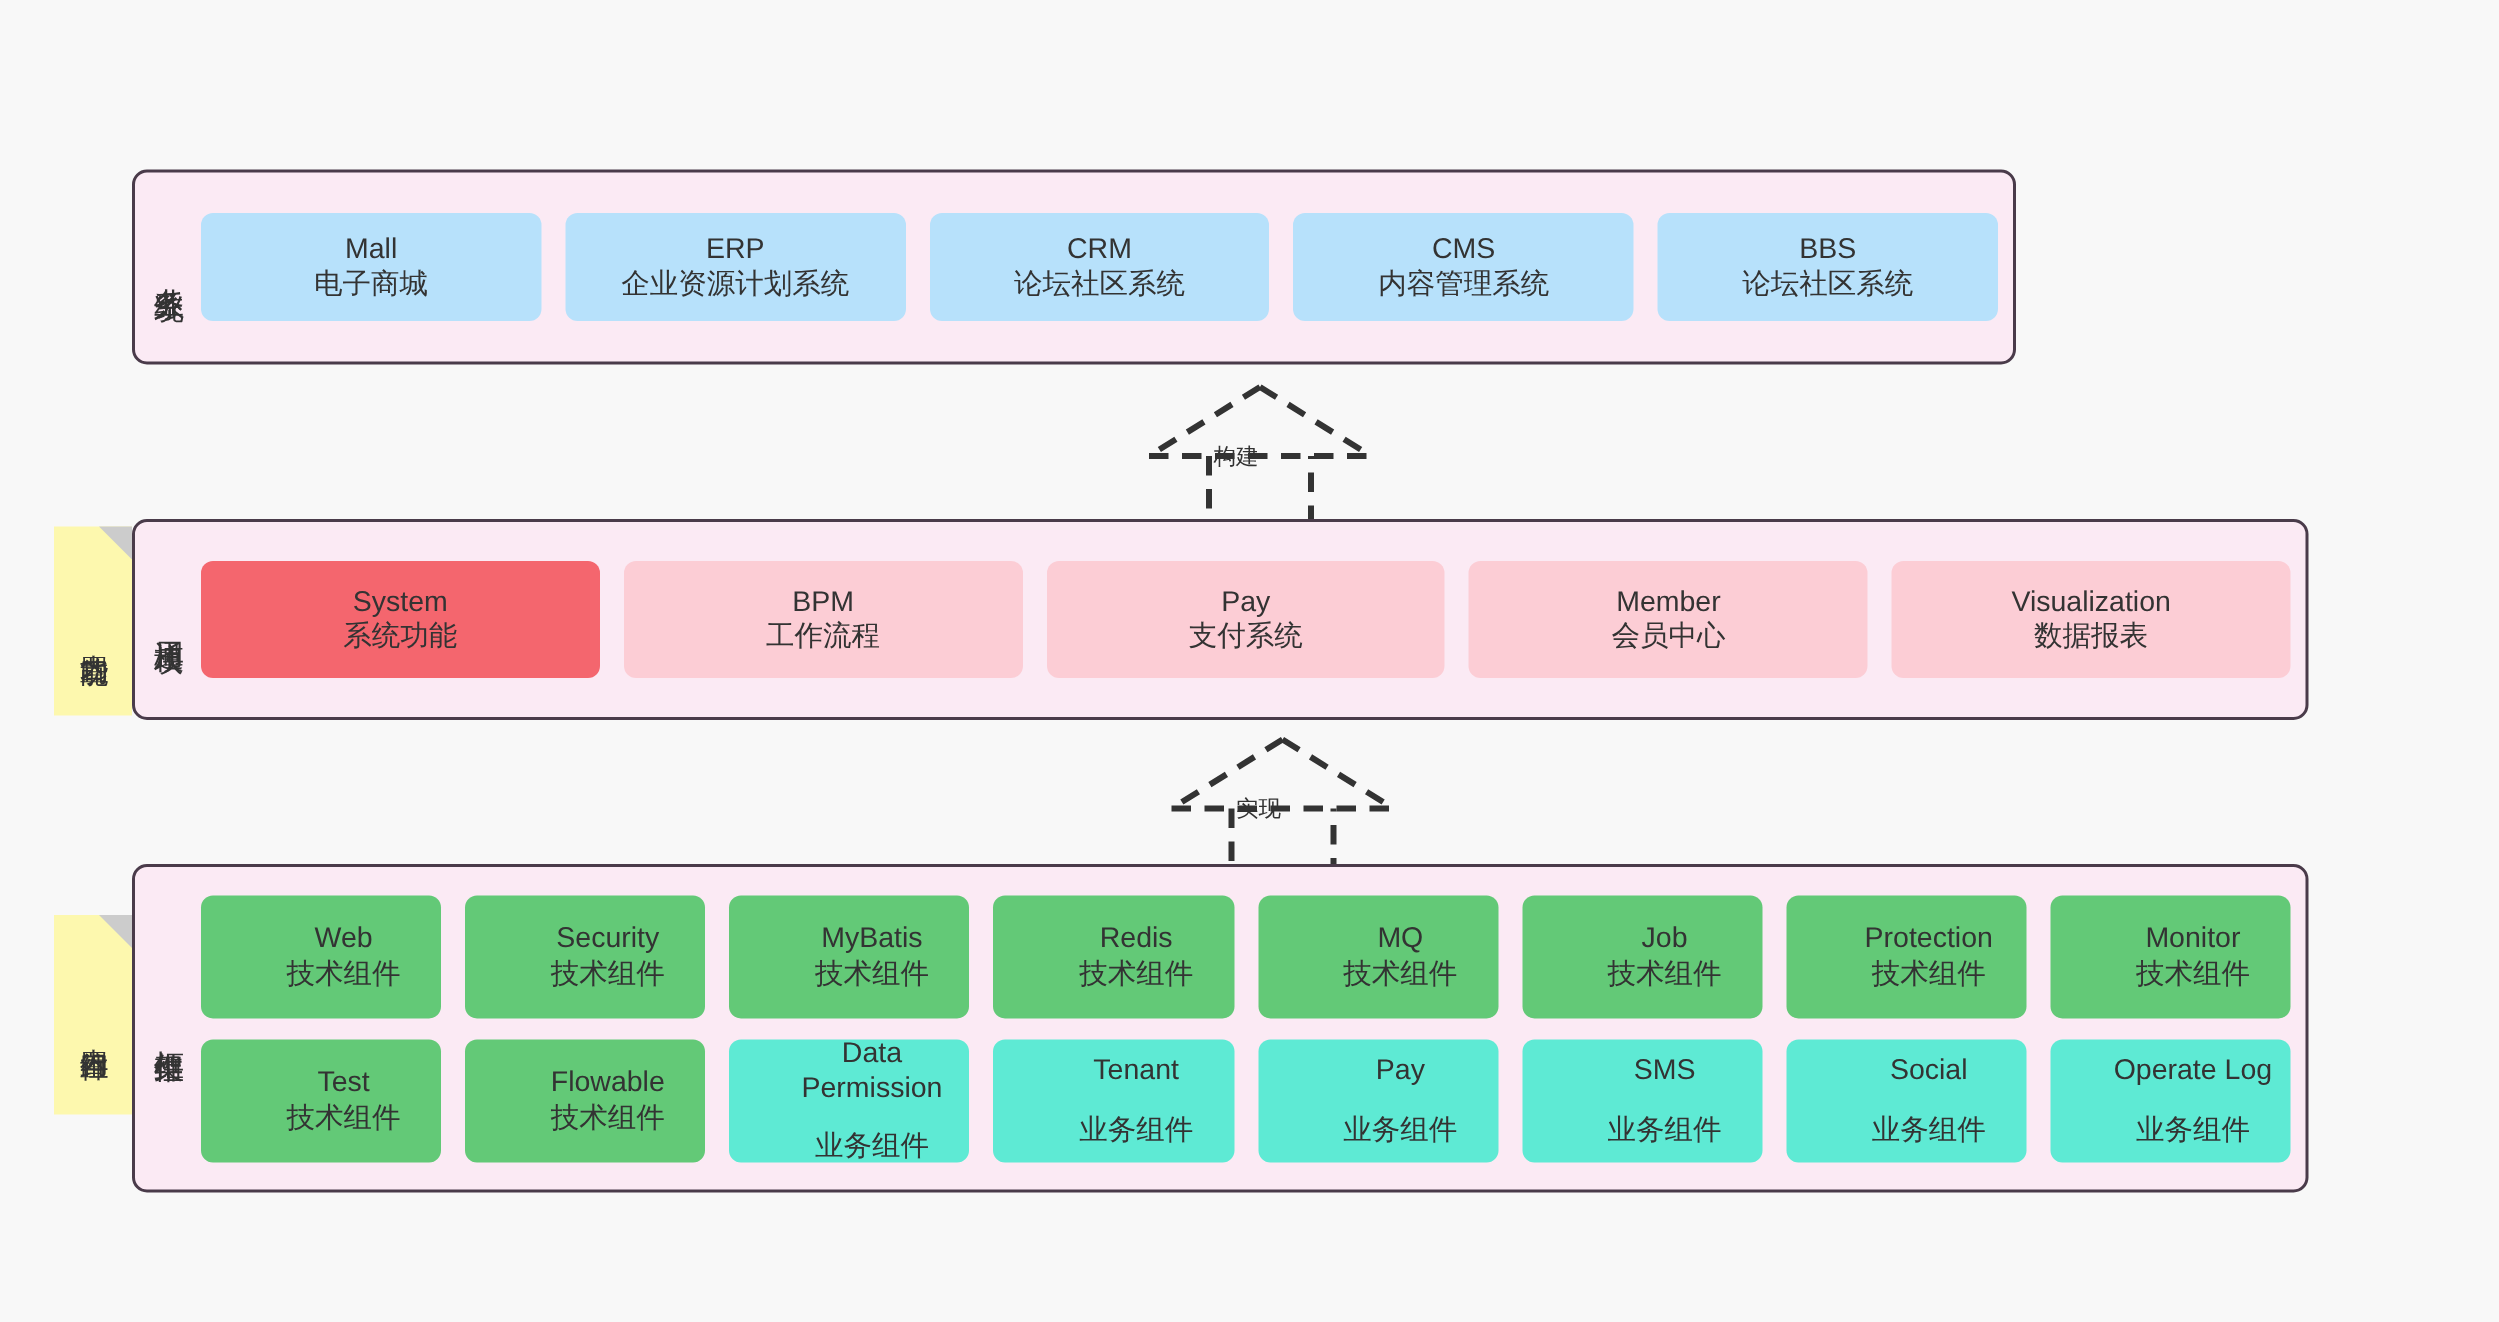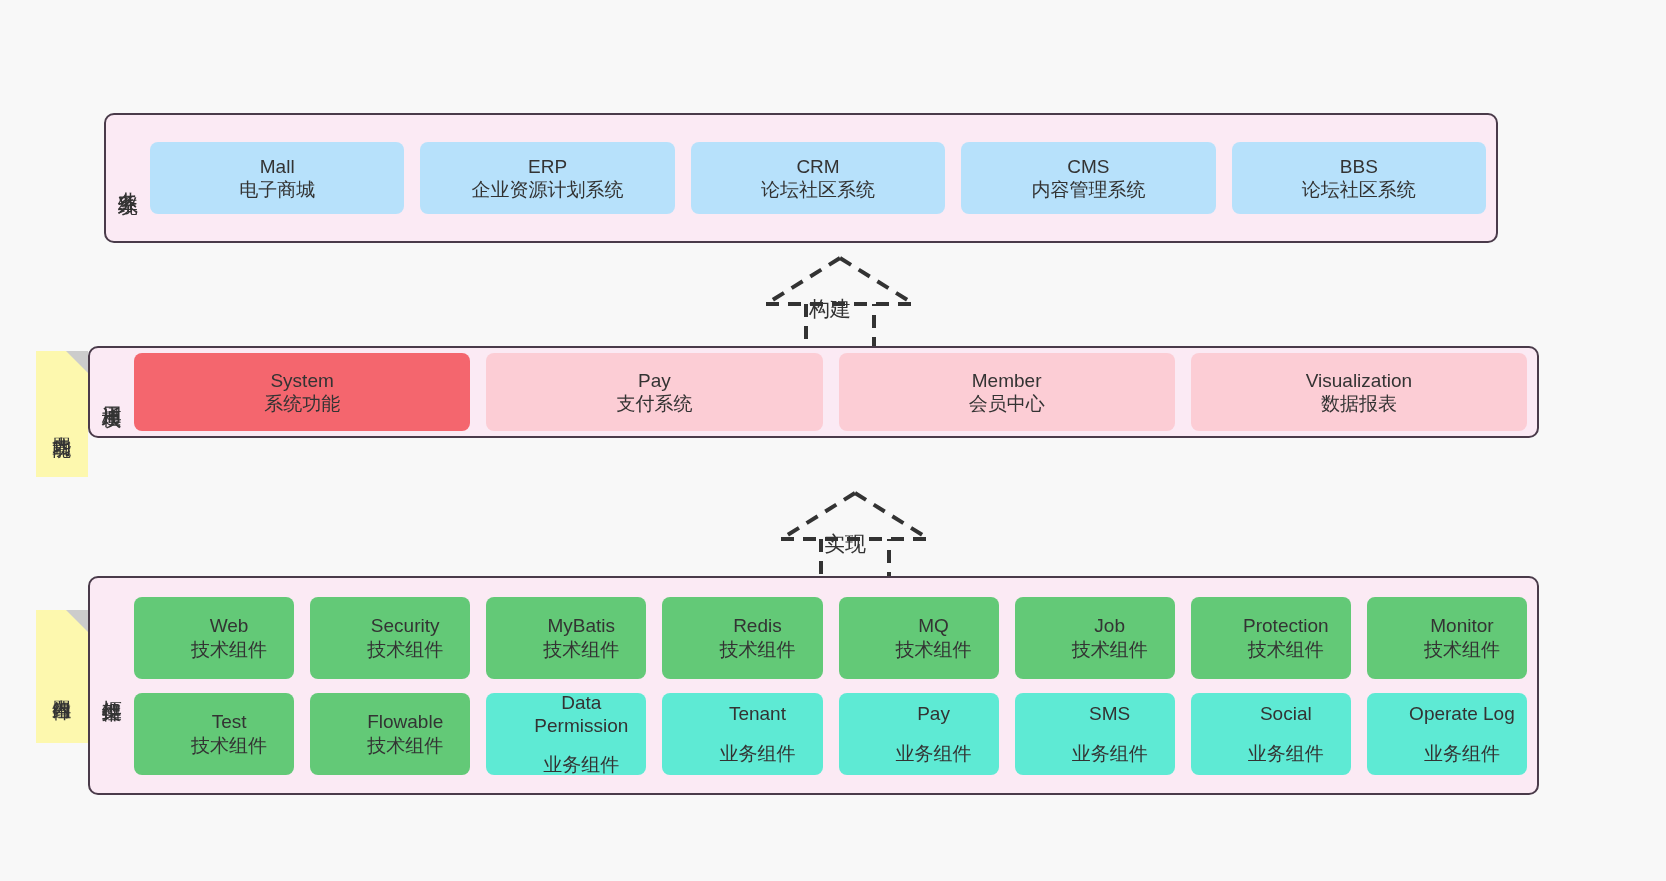--- a/index.html
+++ b/index.html
@@ -75,25 +75,25 @@
   .card .en { display: block; }
   .card .cn { display: block; }
 
   .c-blue      { background: #b7e1fb; }
   .c-red       { background: #f4666e; }
   .c-pink      { background: #fccdd5; }
   .c-green     { background: #63c977; }
   .c-lgreen    { background: #5eead4; gap: 16px; }
 
   
-  #layer-business { left: 104px;  top: 113px;  width: 1394px; height: 130px; }
+  #layer-business { left: 88px;  top: 113px;  width: 1256px; height: 130px; }
   #layer-business .card { height: 72px; }
 
   
-  #layer-modules  { left: 88px;  top: 346px;  width: 1451px; height: 92px; }
+  #layer-modules  { left: 88px;  top: 346px;  width: 1451px; height: 134px; }
   #layer-modules .card { height: 78px; }
 
   
   #layer-framework{ left: 88px;  top: 576px;  width: 1451px; height: 219px; }
   #layer-framework .card { height: 82px; padding-left: 34px; }
 
   
   .note {
     position: absolute;
     width: 52px;
@@ -126,21 +126,21 @@
   .arrow {
     position: absolute;
     width: 160px;
     height: 100px;
   }
   #arrow-build   { left: 760px; top: 252px; }
   #arrow-impl    { left: 775px; top: 487px; }
   .arrow svg { display: block; overflow: visible; }
   .arrow-label {
     position: absolute;
-    font-size: 21px;
+    font-size: 15px;
     color: #333;
     left: 49px;
     top: 43px;
     background: transparent;
     white-space: nowrap;
     user-select: none;
   }
 </style>
 </head>
 <body>
@@ -189,20 +189,24 @@
 
 <div class="layer" id="layer-modules">
   <div class="layer-title">通用模块</div>
   <div class="layer-body">
     <div class="row">
       <div class="card c-red">
         <span class="en">System</span>
         <span class="cn">系统功能</span>
       </div>
       <div class="card c-pink">
+        <span class="en">BPM</span>
+        <span class="cn">工作流程</span>
+      </div>
+      <div class="card c-pink">
         <span class="en">Pay</span>
         <span class="cn">支付系统</span>
       </div>
       <div class="card c-pink">
         <span class="en">Member</span>
         <span class="cn">会员中心</span>
       </div>
       <div class="card c-pink">
         <span class="en">Visualization</span>
         <span class="cn">数据报表</span>

